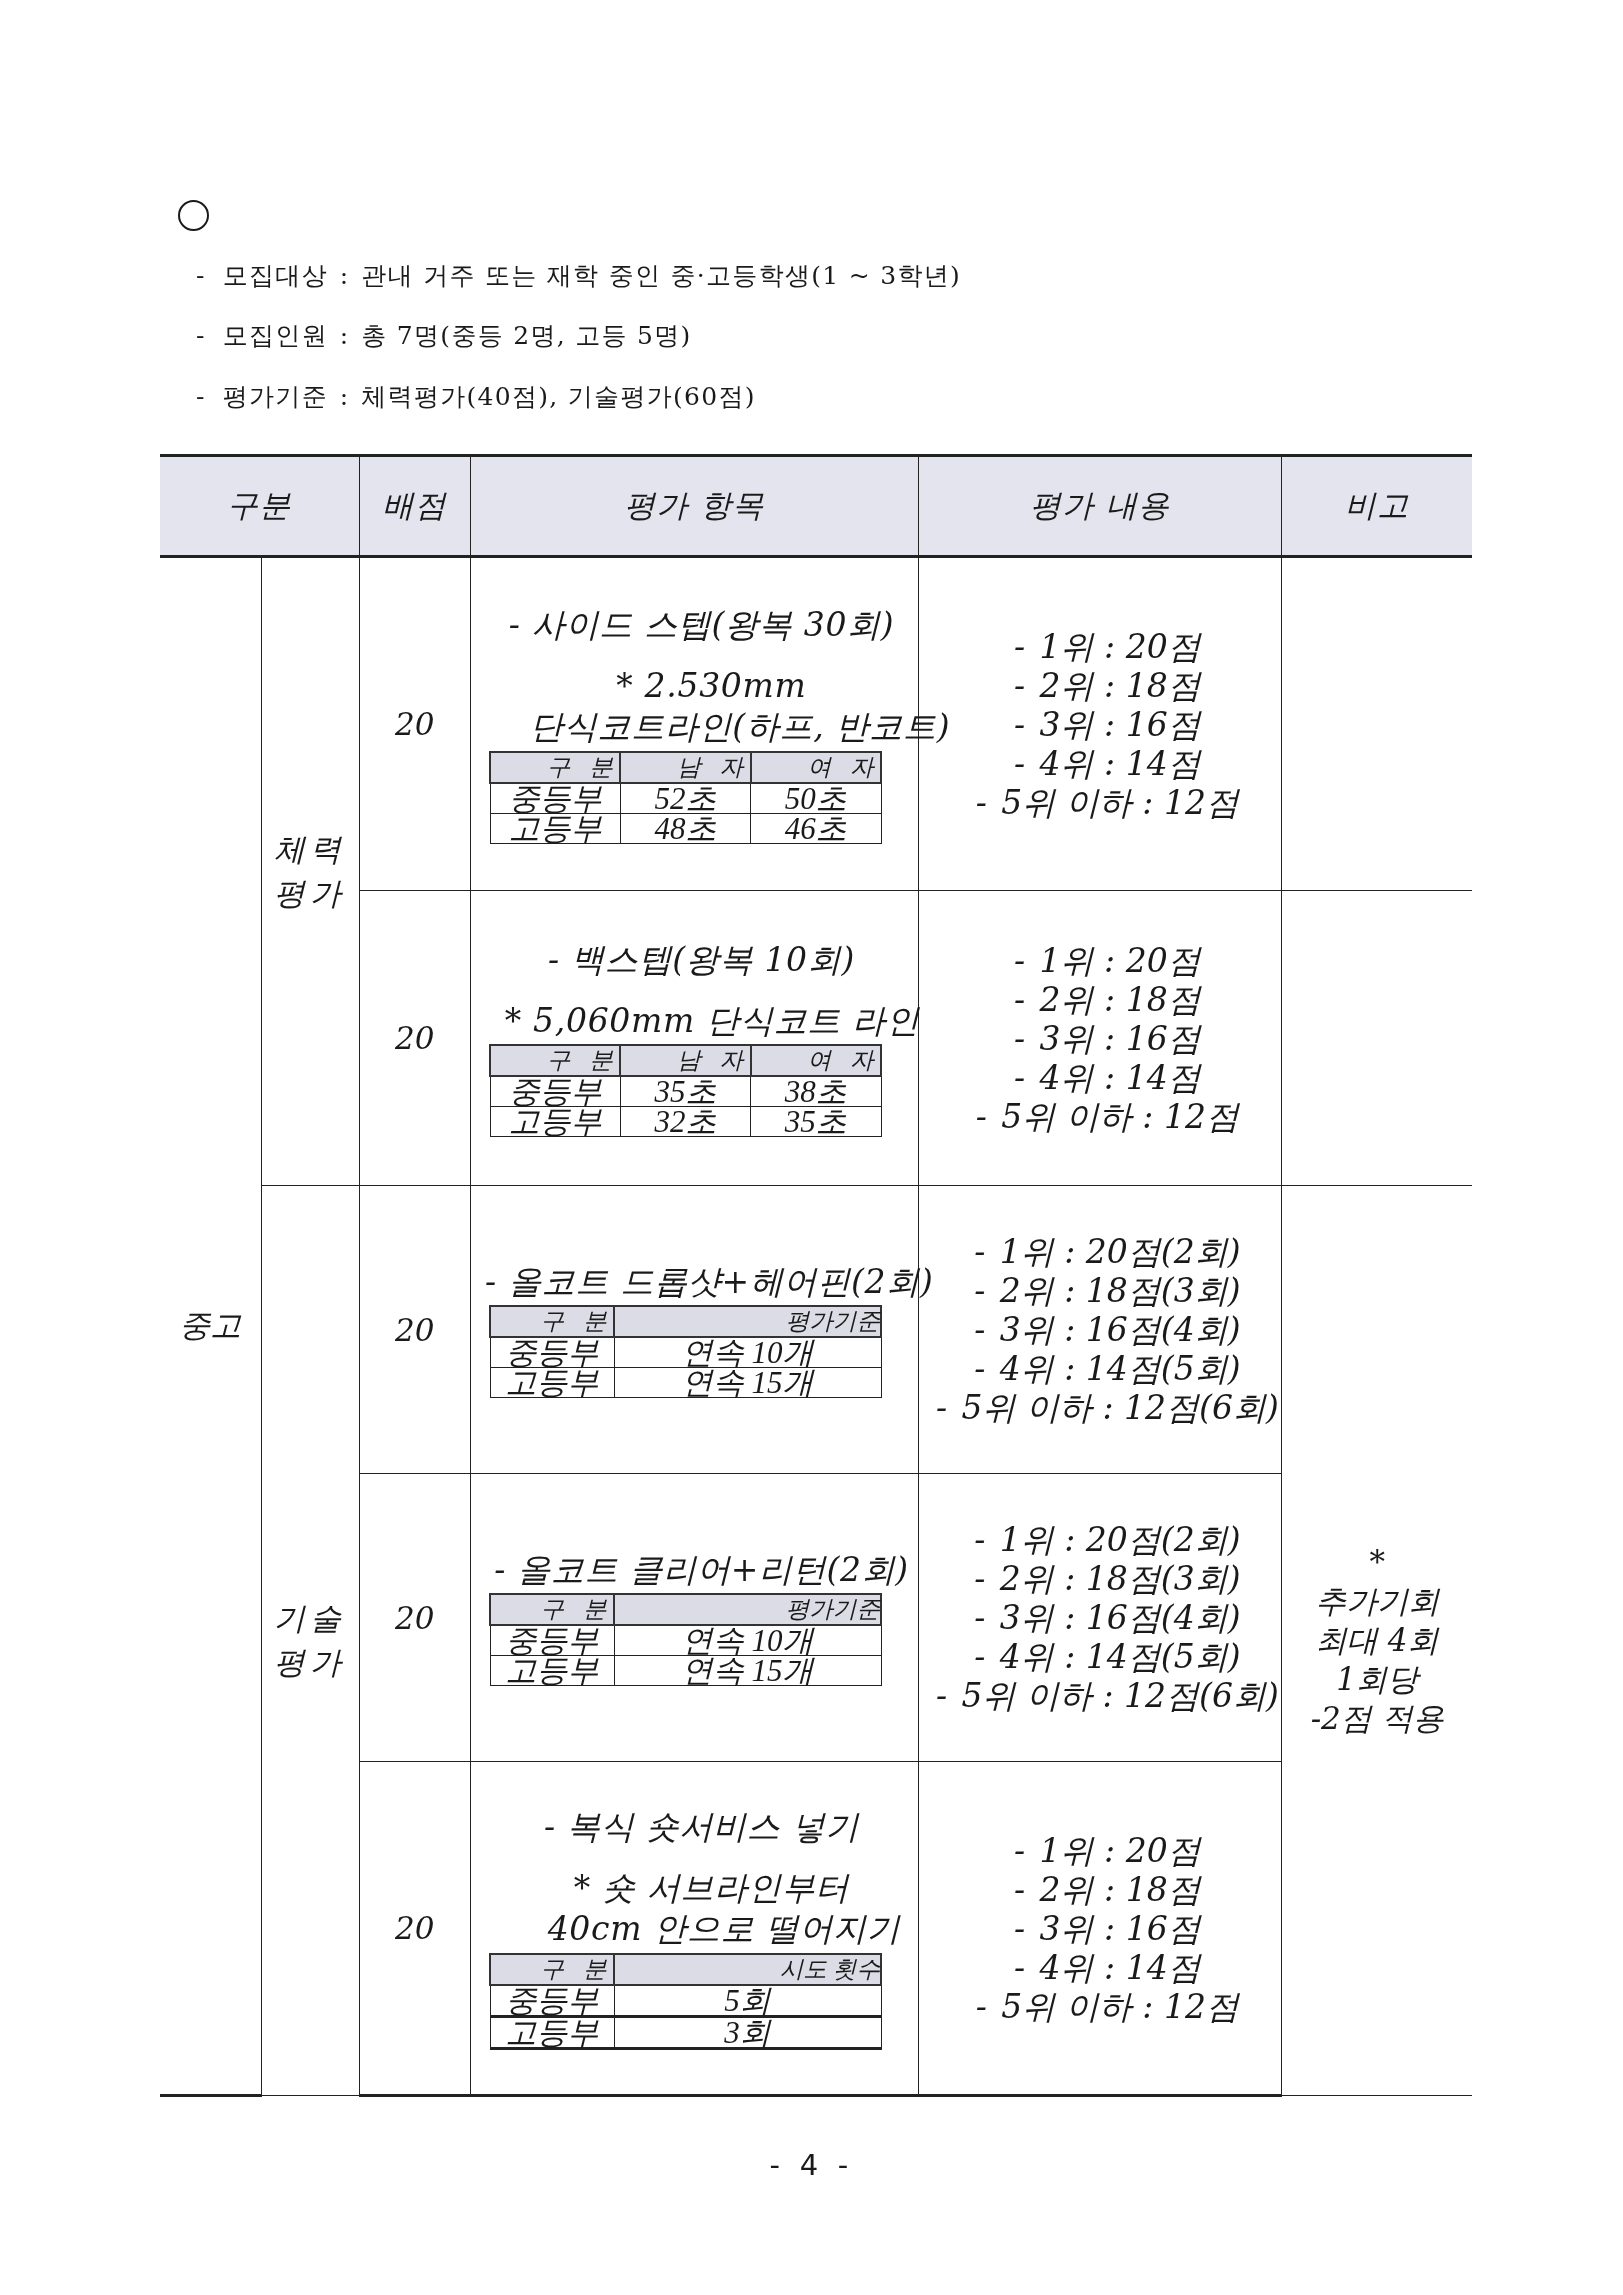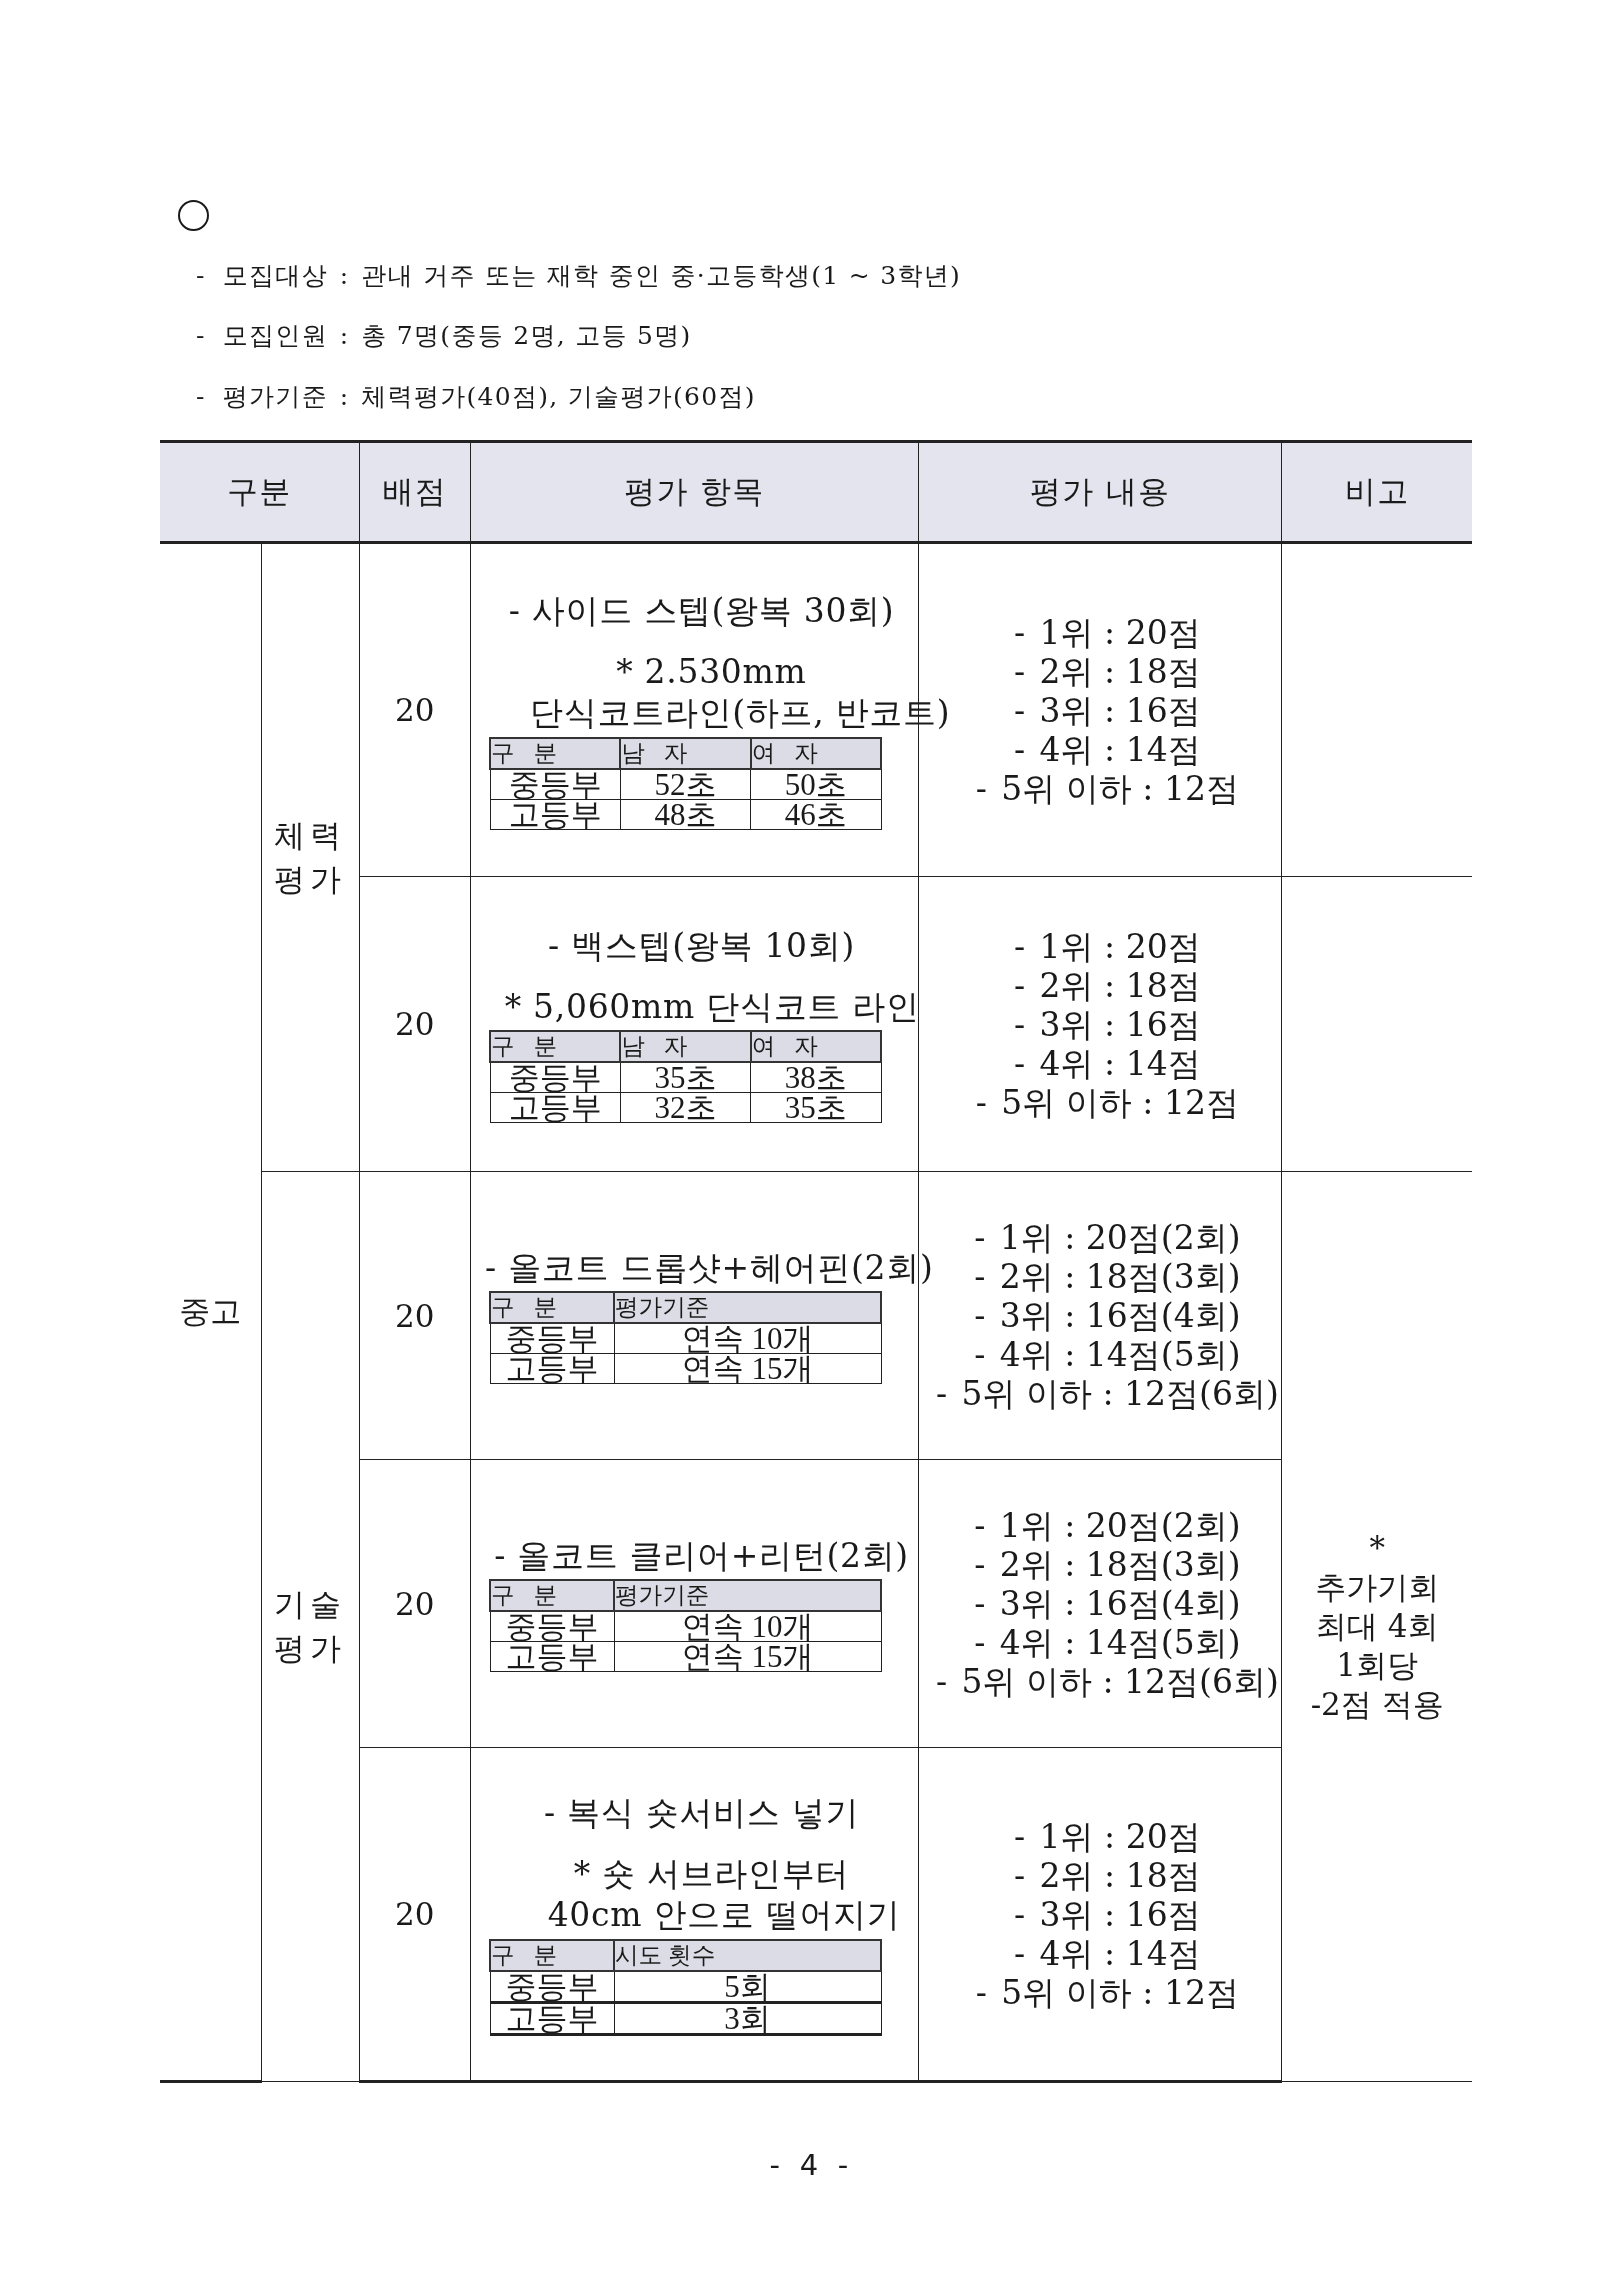--- a/index.html
+++ b/index.html
@@ -15,23 +15,24 @@
     display: inline-block; width: 31px; height: 31px; border: 2.6px solid #1a1a1a;
     border-radius: 50%; vertical-align: -3.9px; margin-right: 19.6px; box-sizing: border-box;
   }
   .bullet {
     position: absolute; left: 196px; font-size: 25px; white-space: nowrap; letter-spacing: 1.3px;
   }
   .bullet .dash { margin-right: 17px; }
   .bullet .sep { margin: 0 11.8px; }
 
   table.main {
-    position: absolute; left: 160px; top: 440px; width: 1312px;
+    position: absolute; left: 160px; top: 454px; width: 1312px;
     border-collapse: collapse; table-layout: fixed;
     font-family: "DejaVu Serif", "Liberation Serif", serif;
+    font-style: italic;
   }
   table.main th, table.main td { padding: 0; vertical-align: middle; }
   table.main thead th {
     background: #e4e4ee; height: 98px; font-size: 31px; font-weight: normal;
     border-top: 3.9px solid #222; border-bottom: 3.9px solid #222;
     border-left: 1.3px solid #222; border-right: 1.3px solid #222;
     letter-spacing: 1.3px;
   }
   table.main thead th:first-child { border-left: none; }
   table.main thead th:last-child { border-right: none; }
@@ -47,21 +48,21 @@
   .item { text-align: left; padding: 0 0 0 14.4px !important; }
   .item .line { font-size: 33px; line-height: 41px; white-space: nowrap; letter-spacing: 0.7px; }
   .item .line.indent1 { padding-left: 19.6px; margin-top: 20px; }
   .item .line.indent2 { padding-left: 45px; }
 
   table.inner {
     border-collapse: collapse; margin: 3.9px 0 0 3.9px; width: 393px; table-layout: fixed;
     font-family: "Liberation Serif", "DejaVu Serif", serif;
   }
   table.inner td, table.inner th {
-    border: 2px solid #333; font-size: 23.6px; line-height: 29px; text-align: left;
+    border: 2px solid #333; font-size: 23.6px; line-height: 29px; text-align: right;
     font-weight: normal; padding: 0;
   }
   table.inner th { background: #dcdce6; letter-spacing: 6.5px; }
   table.inner th.nospace { letter-spacing: 0; }
 
   .contents { text-align: left; padding: 0 0 0 14.4px !important; }
   .contents .line { font-size: 33px; line-height: 39px; white-space: nowrap; }
   .contents .line .d { margin-right: 14.4px; }
 
   .note-text { font-size: 31px; line-height: 39px; text-align: center; }

